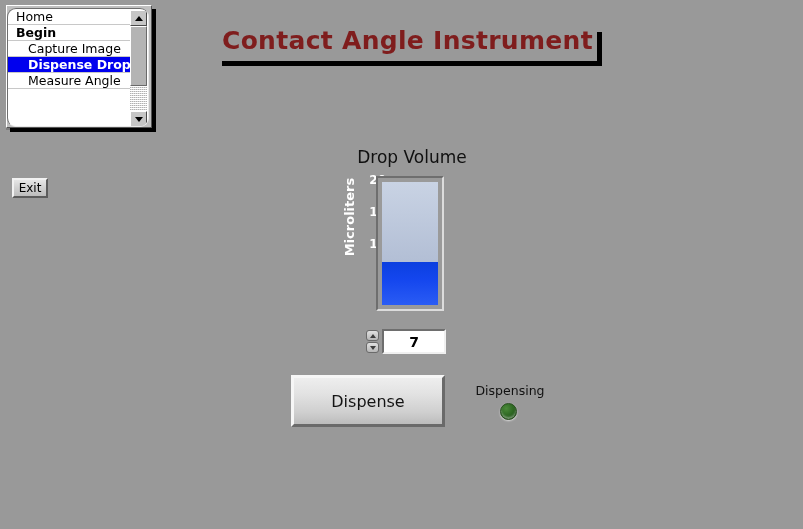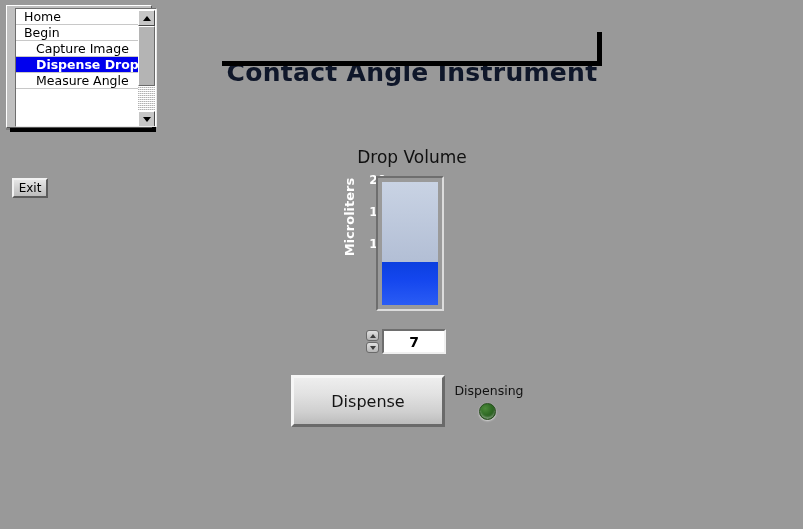--- a/index.html
+++ b/index.html
@@ -41,52 +41,53 @@
     height: 123px;
     background: #c0c0c0;
     border-top: 1px solid #ffffff;
     border-left: 1px solid #ffffff;
     border-right: 1px solid #555555;
     border-bottom: 1px solid #555555;
     box-sizing: border-box;
   }
   .lb-inner {
     position: absolute;
-    left: 8px;
+    left: 0;
     top: 2px;
     width: 142px;
     height: 119px;
     background: #ffffff;
     border-top: 1px solid #6e6e6e;
     border-left: 1px solid #6e6e6e;
     border-right: 1px solid #e8e8e8;
     border-bottom: 1px solid #e8e8e8;
     box-sizing: border-box;
     overflow: hidden;
+    border-radius: 9px;
   }
   .lb-items {
     position: absolute;
     left: 0;
     top: 0;
     width: 123px;
     height: 117px;
   }
   .lb-row {
     height: 16px;
     line-height: 16px;
     font-size: 12.5px;
     color: #000000;
     border-bottom: 1px solid #c8c8c8;
     padding-left: 8px;
     box-sizing: border-box;
     white-space: nowrap;
     overflow: hidden;
   }
   .lb-row.indent { padding-left: 20px; }
-  .lb-row.bold { font-weight: normal; }
+  .lb-row.bold { font-weight: bold; }
   .lb-row.selected {
     background: #0000ee;
     color: #ffffff;
     font-weight: bold;
   }
   .lb-row.blank { border-bottom: none; }
 
   
   .lb-vscroll {
     position: absolute;
@@ -198,28 +199,27 @@
     left: 222px;
     top: 24px;
     width: 380px;
     height: 42px;
   }
   #page-title {
     position: absolute;
     left: 0;
     top: 0;
     width: 380px;
-    text-align: center;
+    text-align: left;
     font-size: 25px;
     font-weight: bold;
-    color: #0f172a;
+    color: #7f1d1d;
     letter-spacing: 0.3px;
     line-height: 34px;
     white-space: nowrap;
-    margin-top: 32px;
   }
   .title-underline {
     position: absolute;
     left: 0;
     bottom: 0;
     width: 380px;
     height: 5px;
     background: #000000;
   }
   .title-tick-right {
@@ -424,21 +424,21 @@
     align-items: center;
     justify-content: center;
     font-size: 16px;
     color: #141414;
     cursor: pointer;
   }
 
   
   #dispensing-indicator {
     position: absolute;
-    left: 453px;
+    left: 474px;
     top: 383px;
     width: 72px;
     height: 40px;
   }
   #dispensing-label {
     position: absolute;
     left: 0;
     top: 0;
     width: 72px;
     text-align: center;

